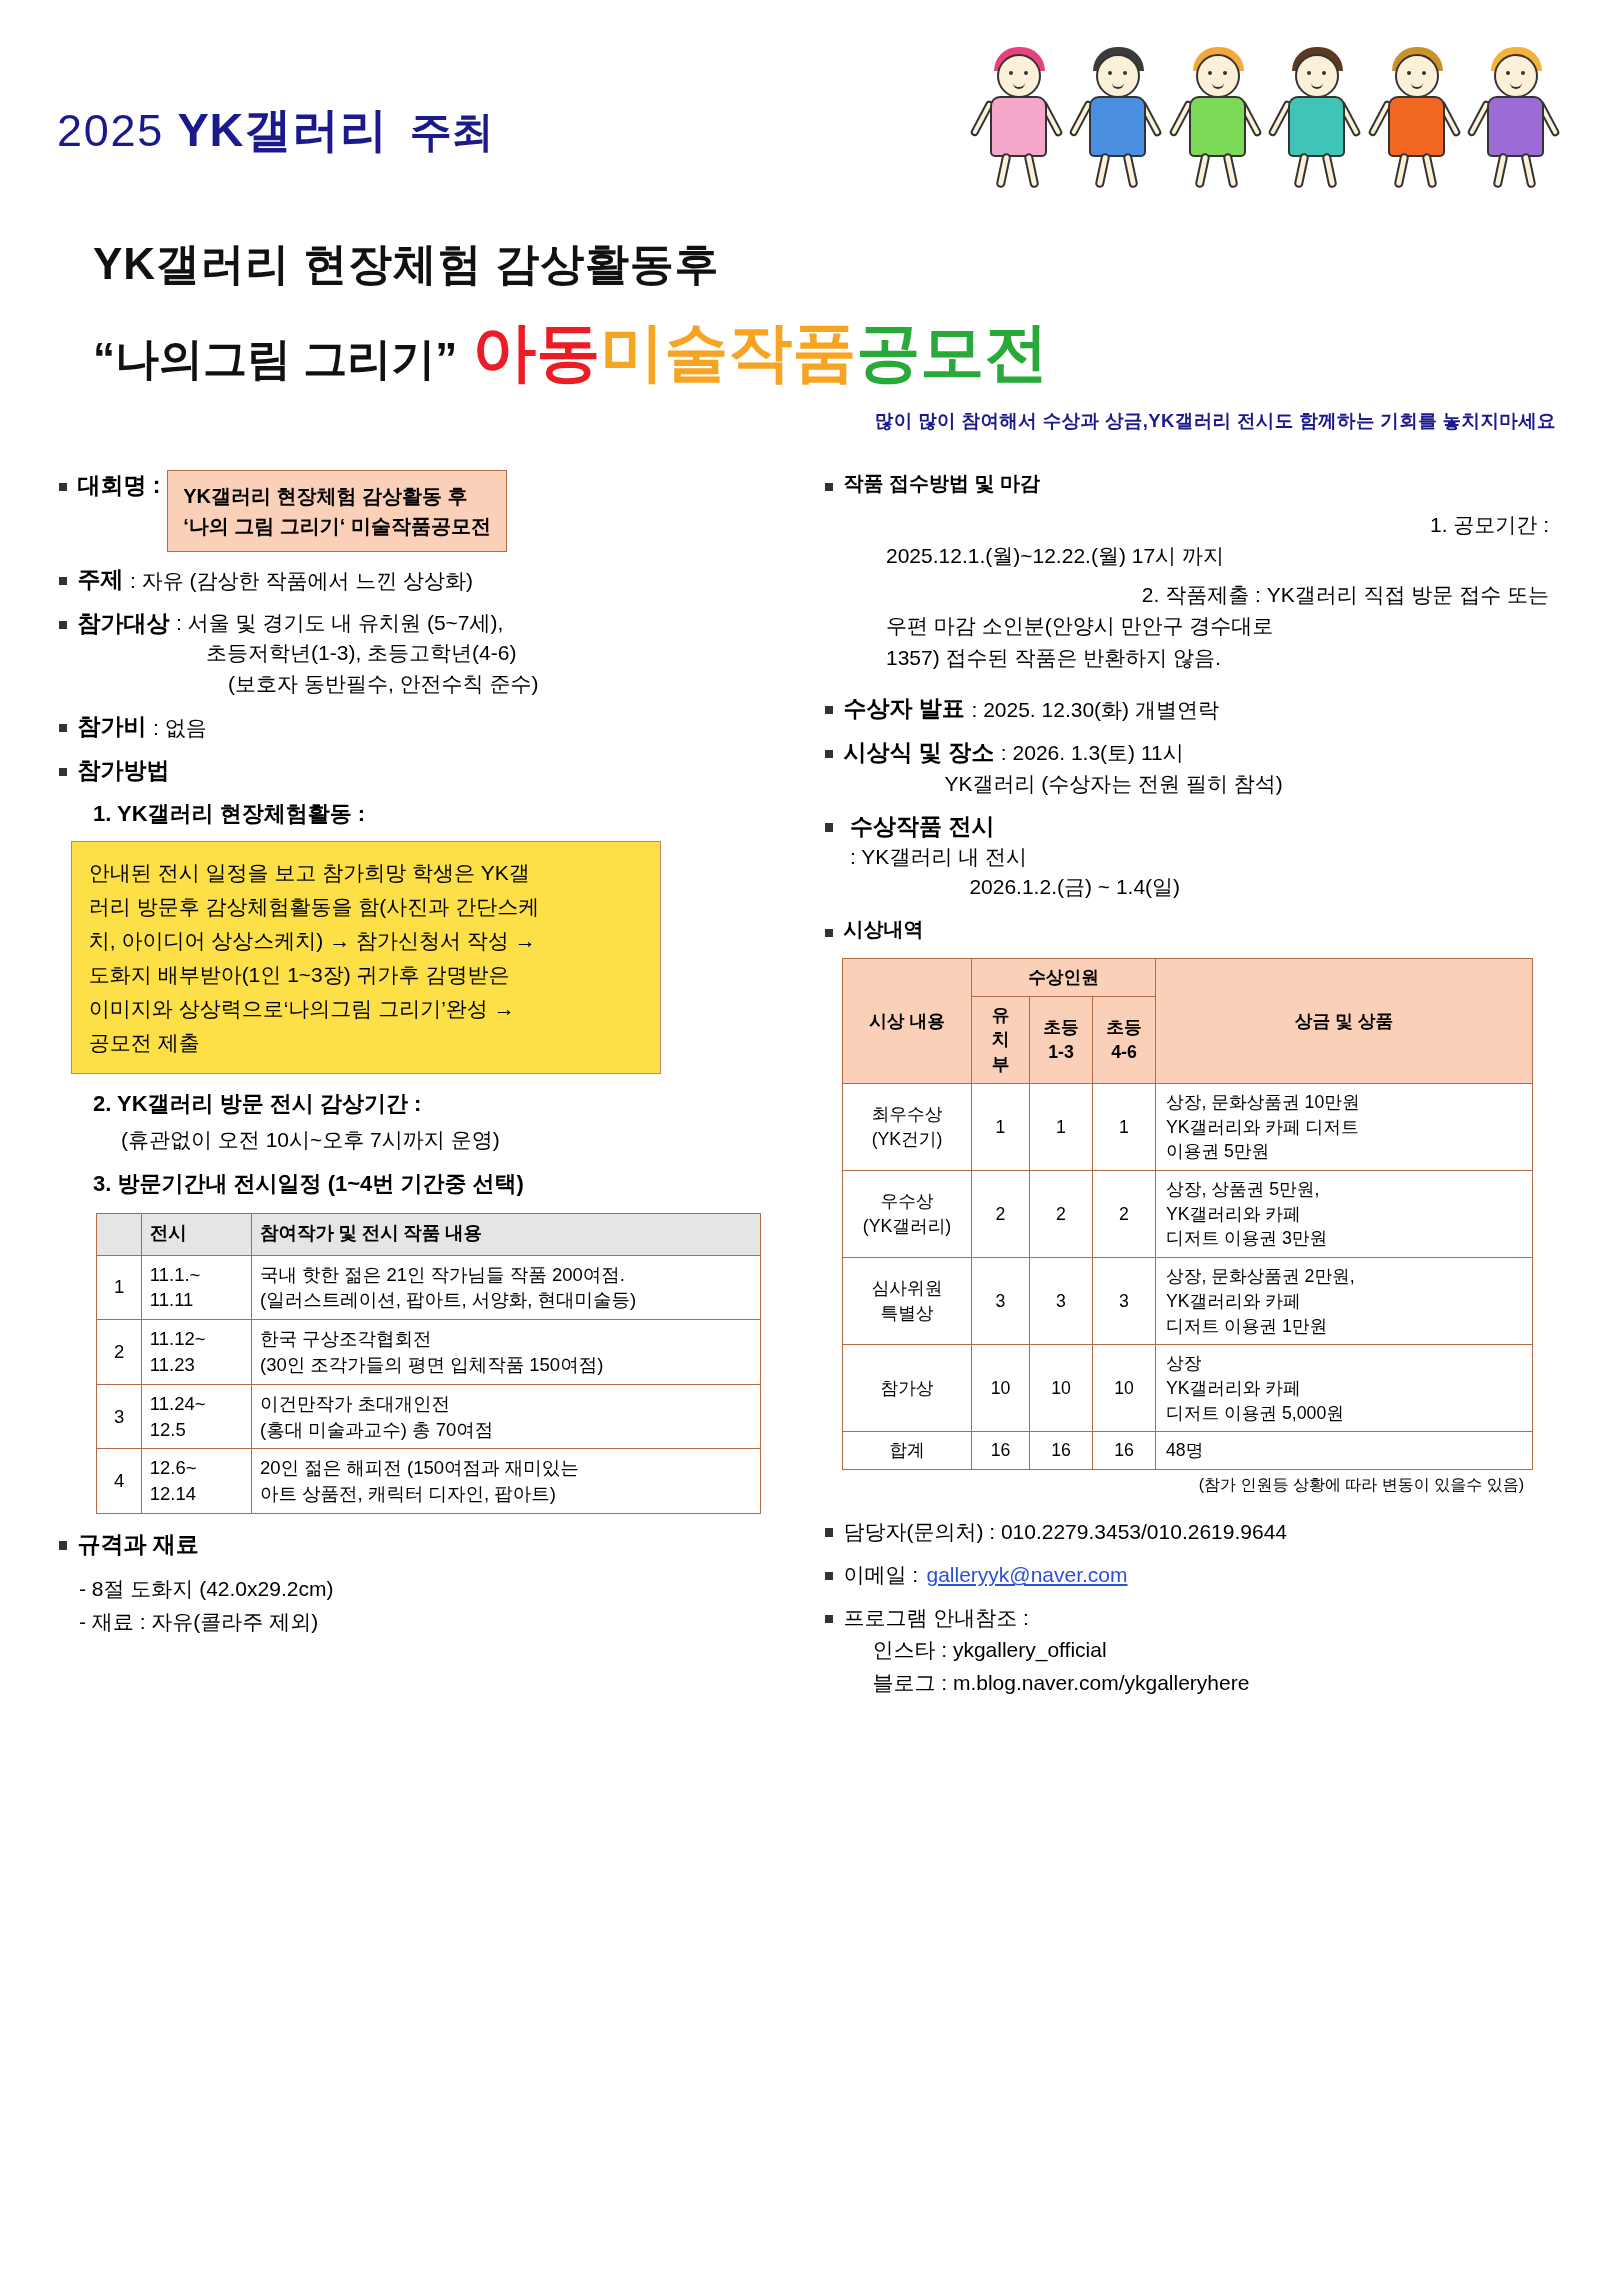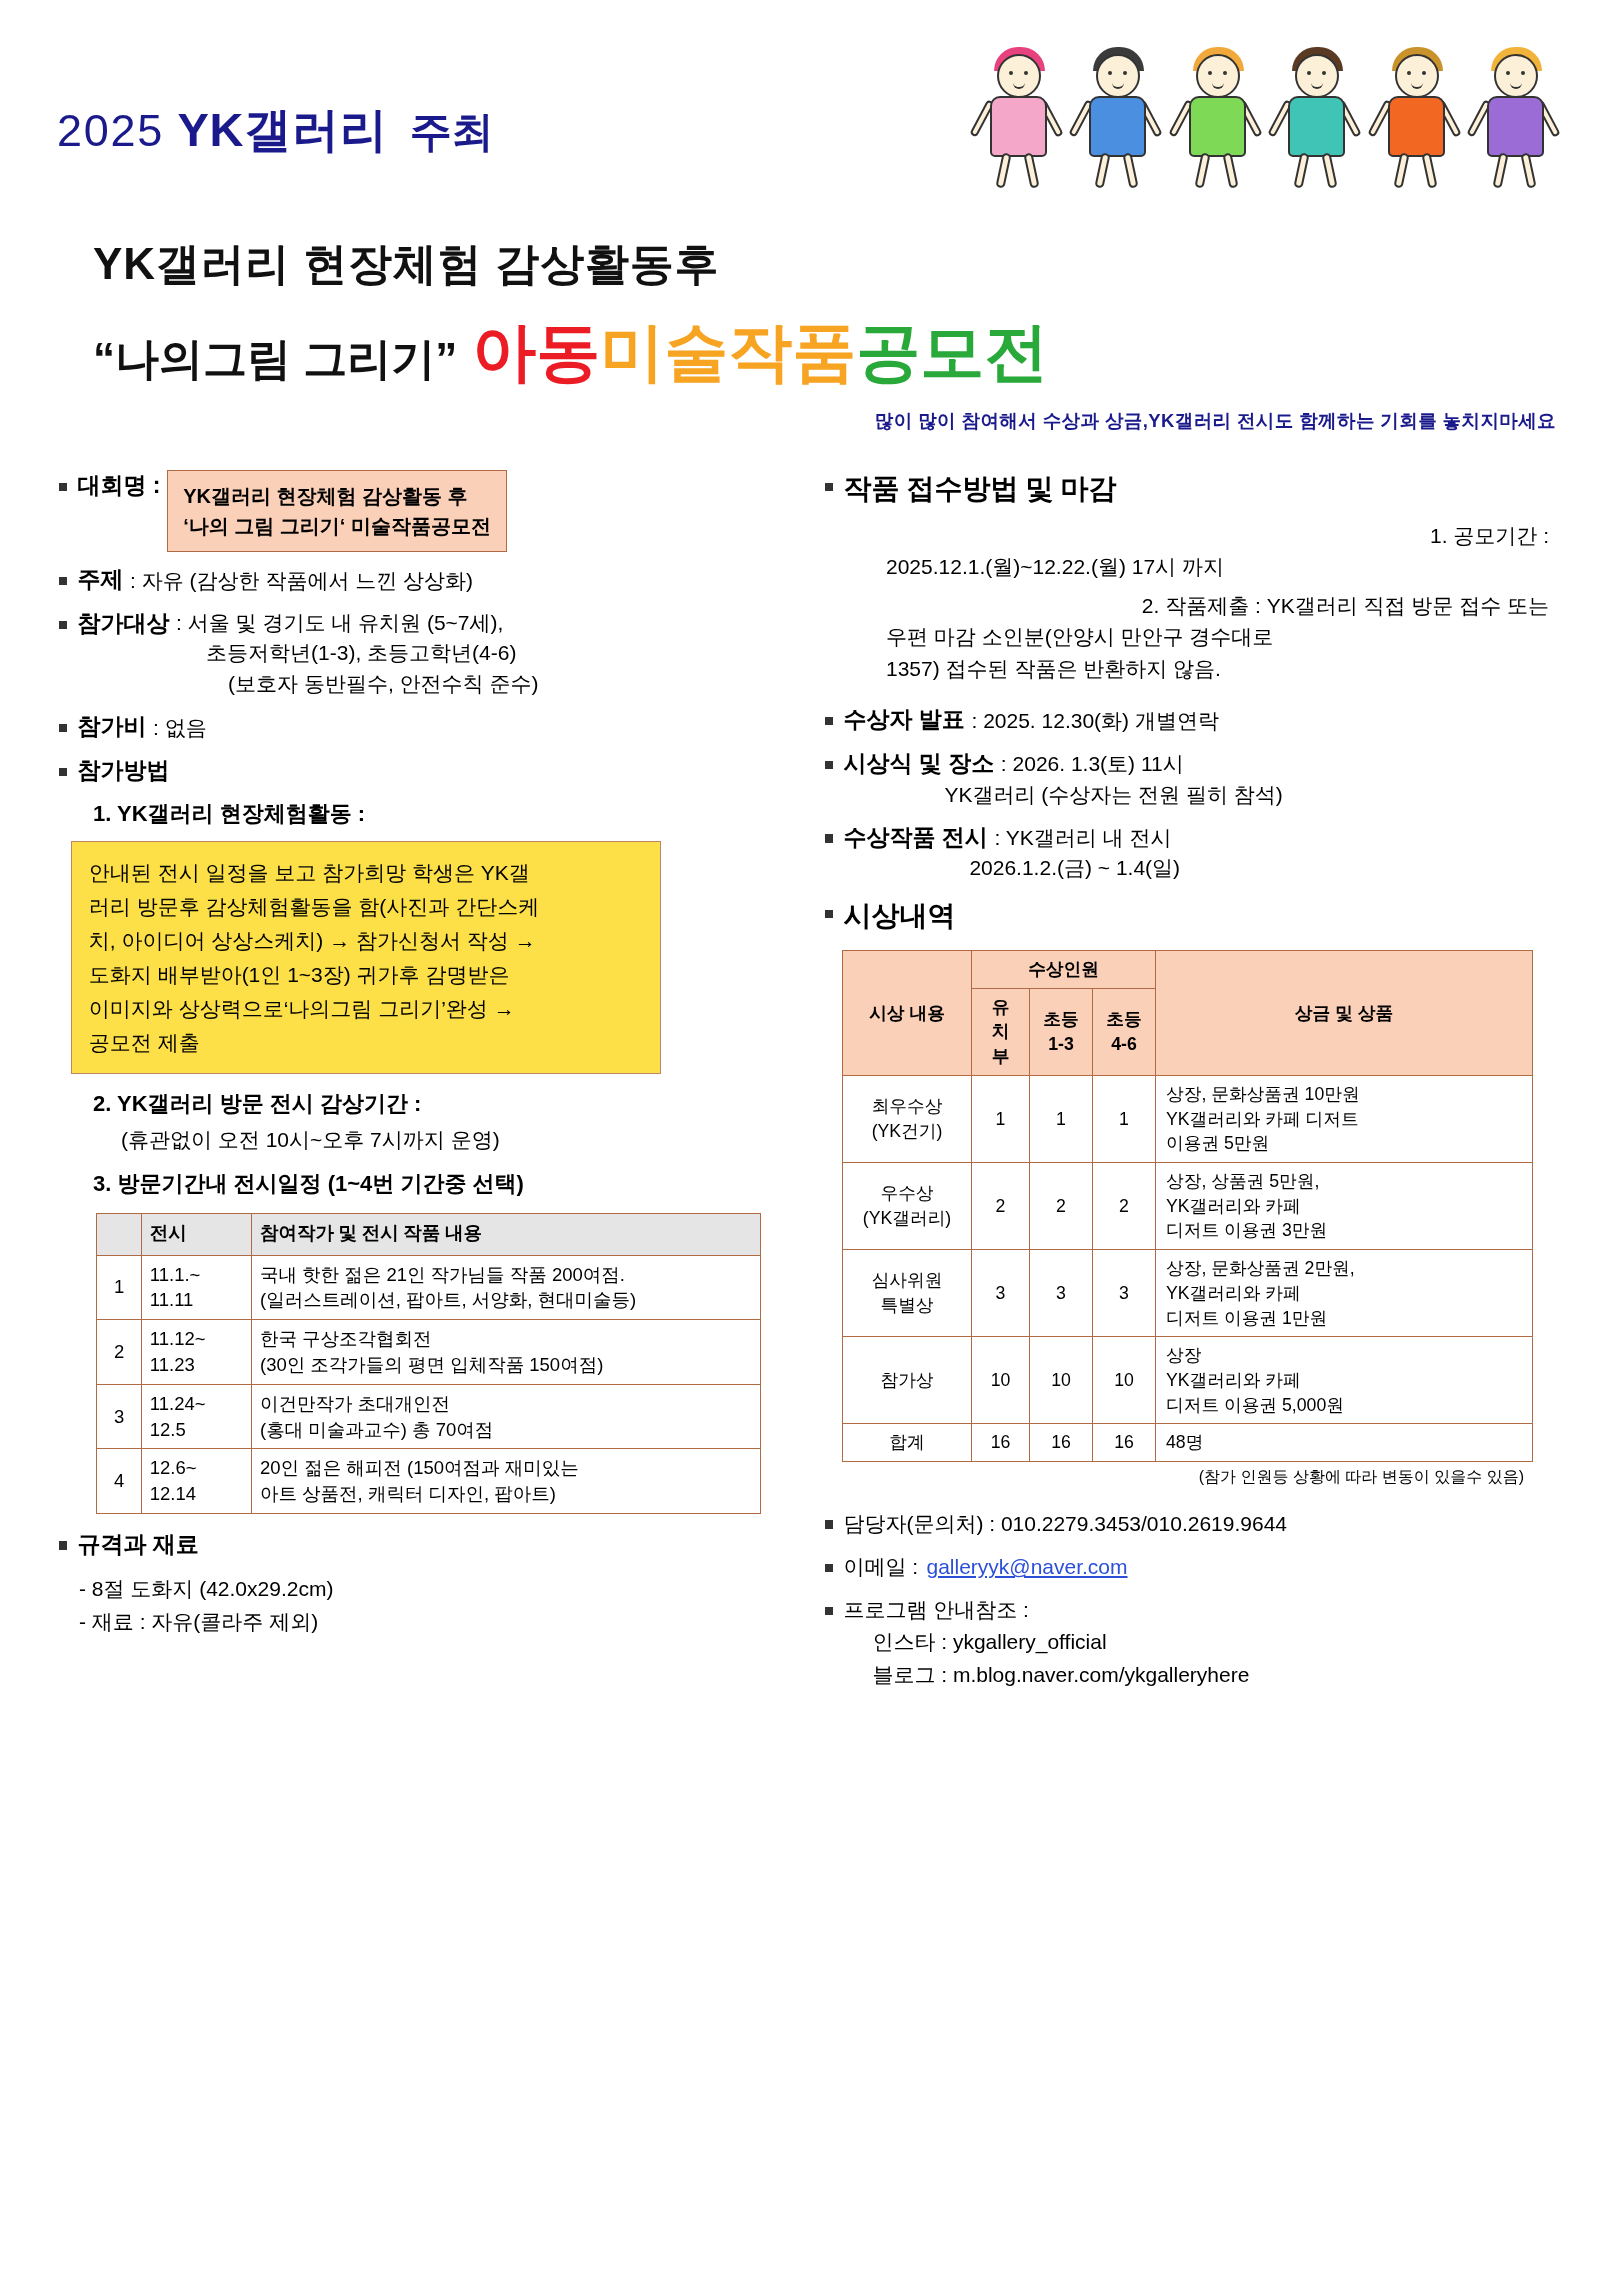--- a/index.html
+++ b/index.html
@@ -293,23 +293,22 @@
     font-weight: bold;
   }
   .spec-item {
     font-size: 21px;
     margin-left: 20px;
     line-height: 1.6;
   }
 
   
   .r-head {
-    font-size: 28px;
-    font-weight: bold;
-    font-family: Liberation Serif, serif;
+    font-size: 20px;
+    font-weight: bold;
   }
   .r-num {
     font-size: 21px;
     margin-left: 29px;
     line-height: 1.5;
     text-align: right;
   }
   .r-sub {
     font-size: 21px;
     margin-left: 61px;
@@ -588,21 +587,21 @@
             <span class="lbl">시상식 및 장소</span>
             <span class="val" style="margin-left:6.7px;">: 2026. 1.3(토) 11시</span>
           </div>
           <div class="val" style="margin-left:101px;">YK갤러리 (수상자는 전원 필히 참석)</div>
         </div>
       </div>
 
       <div class="bullet-row">
         <span class="sq"></span>
         <div>
-          <div style="display:flex;align-items:baseline;">
+          <div style="display:flex;align-items:baseline;flex-direction:column;">
             <span class="lbl">수상작품 전시</span>
             <span class="val" style="margin-left:6.7px;">: YK갤러리 내 전시</span>
           </div>
           <div class="val" style="margin-left:126px;">2026.1.2.(금) ~ 1.4(일)</div>
         </div>
       </div>
 
       <div class="bullet-row mt16">
         <span class="sq"></span>
         <span class="r-head">시상내역</span>

